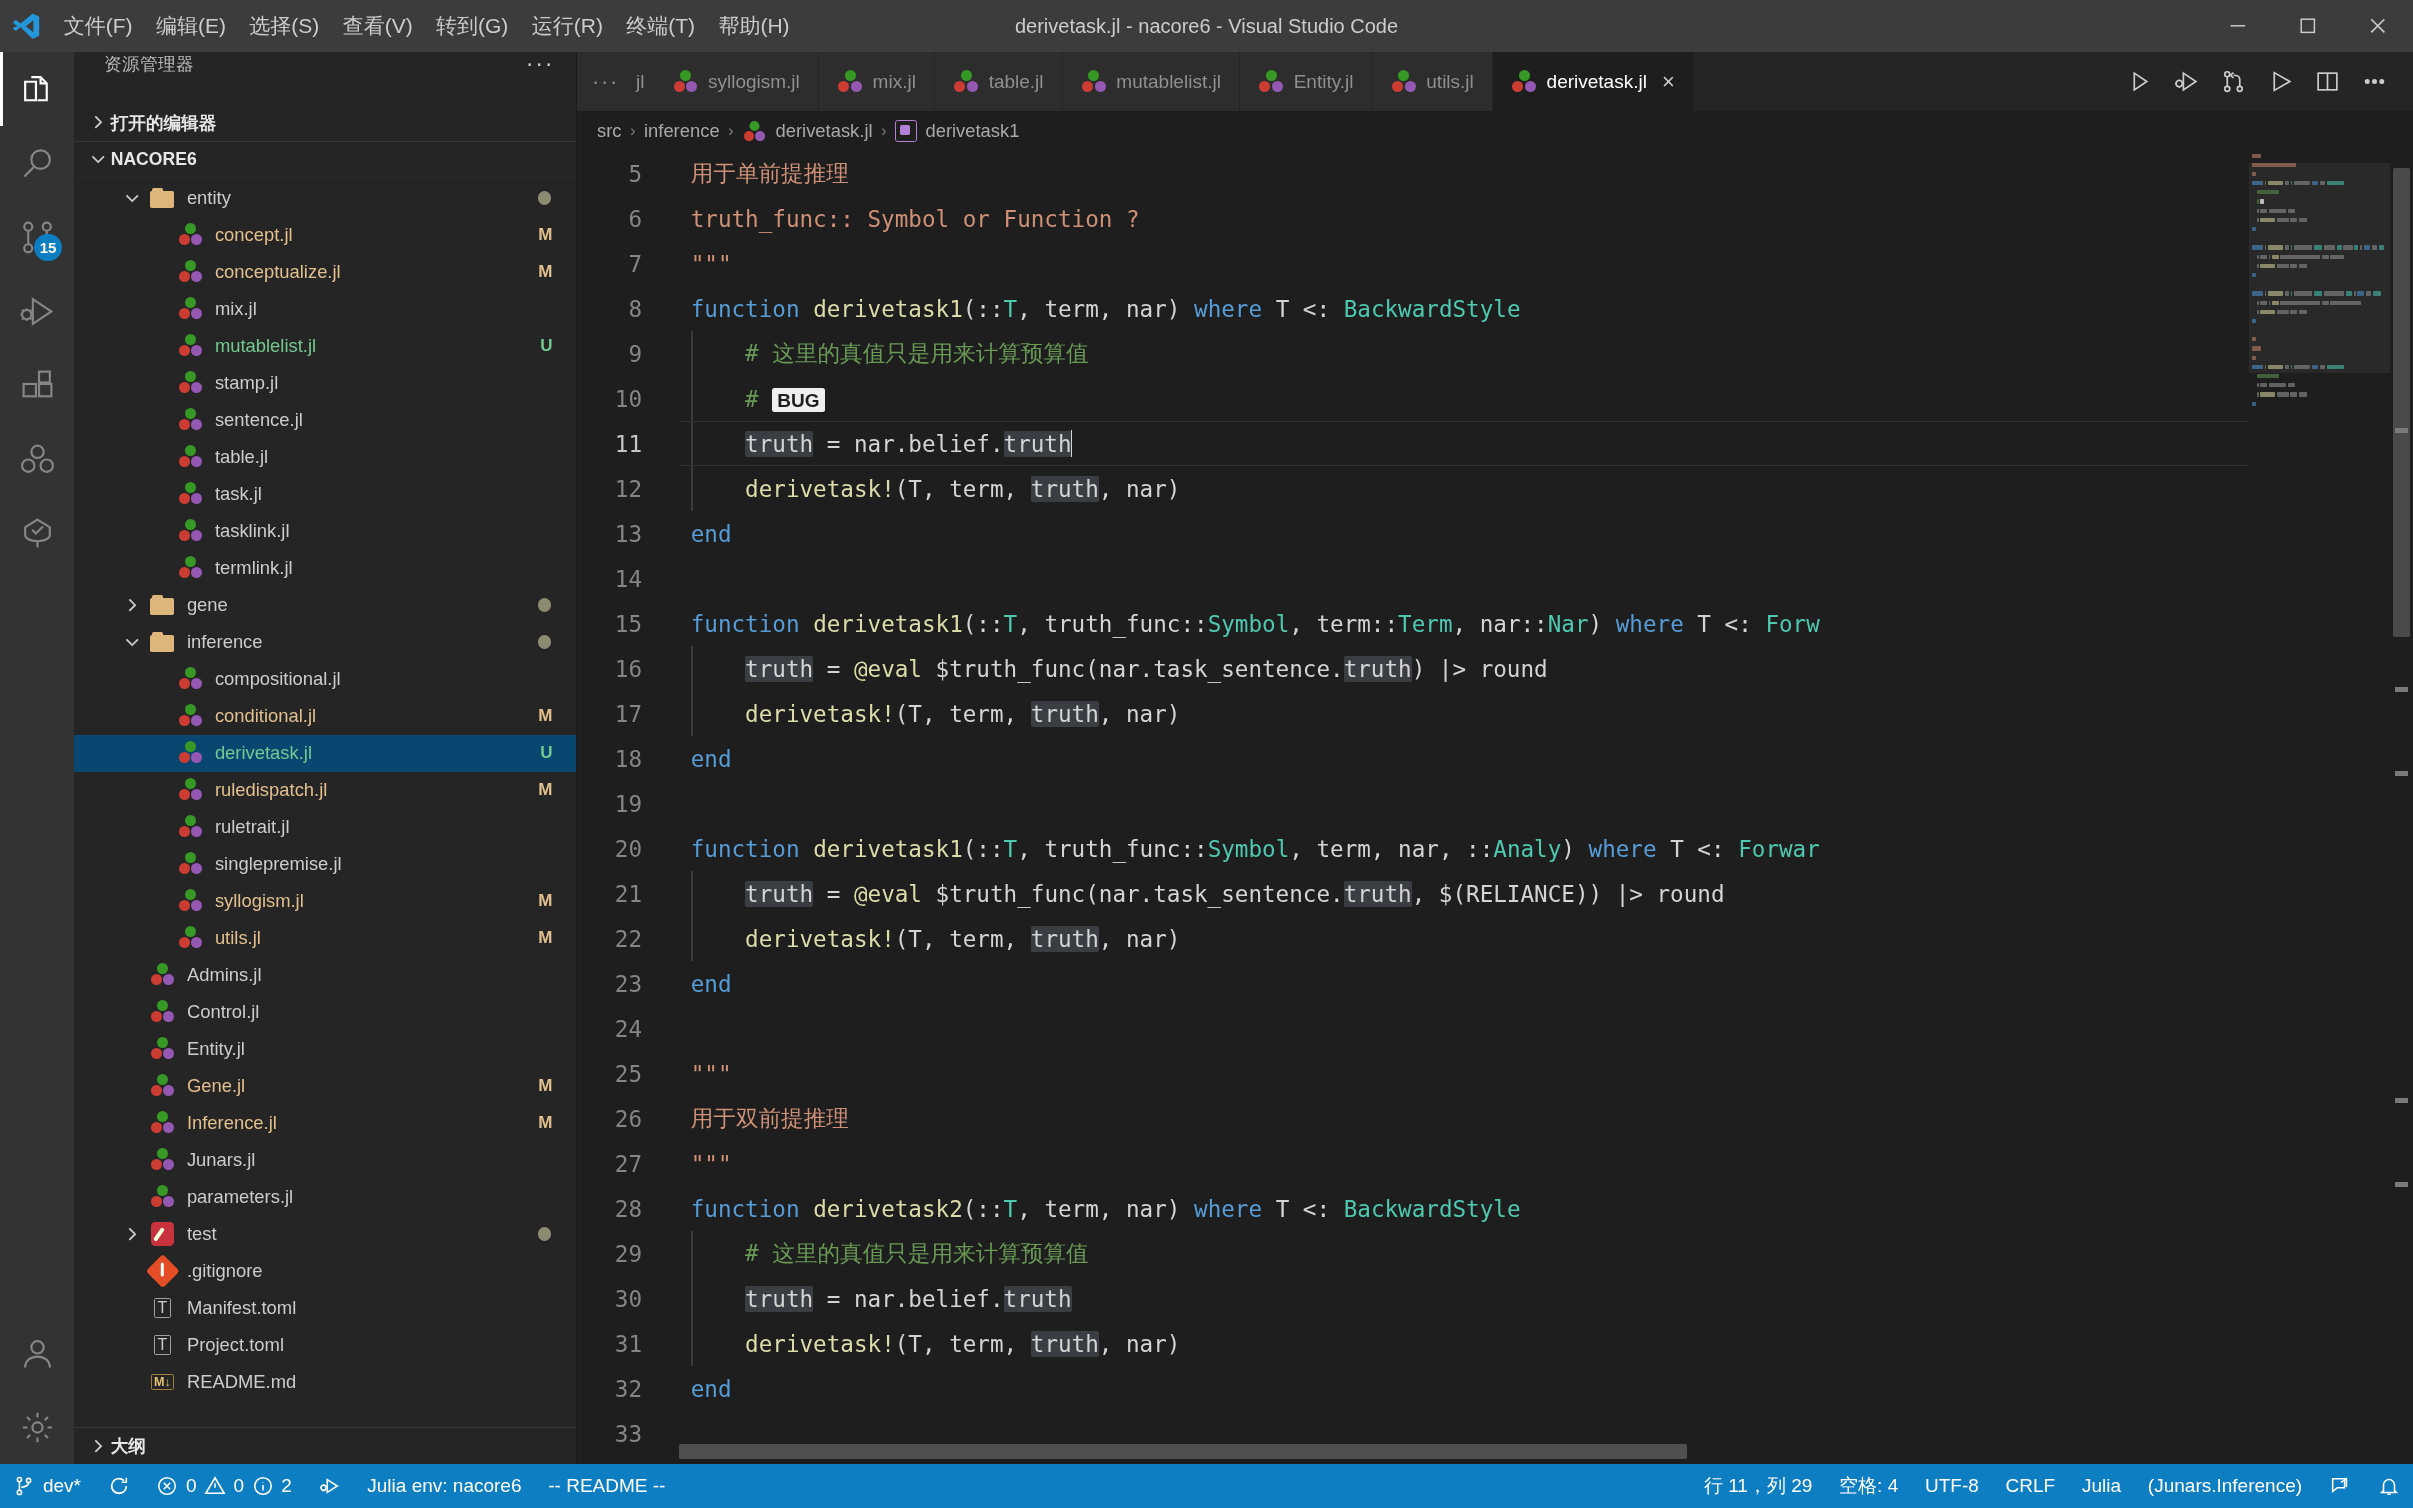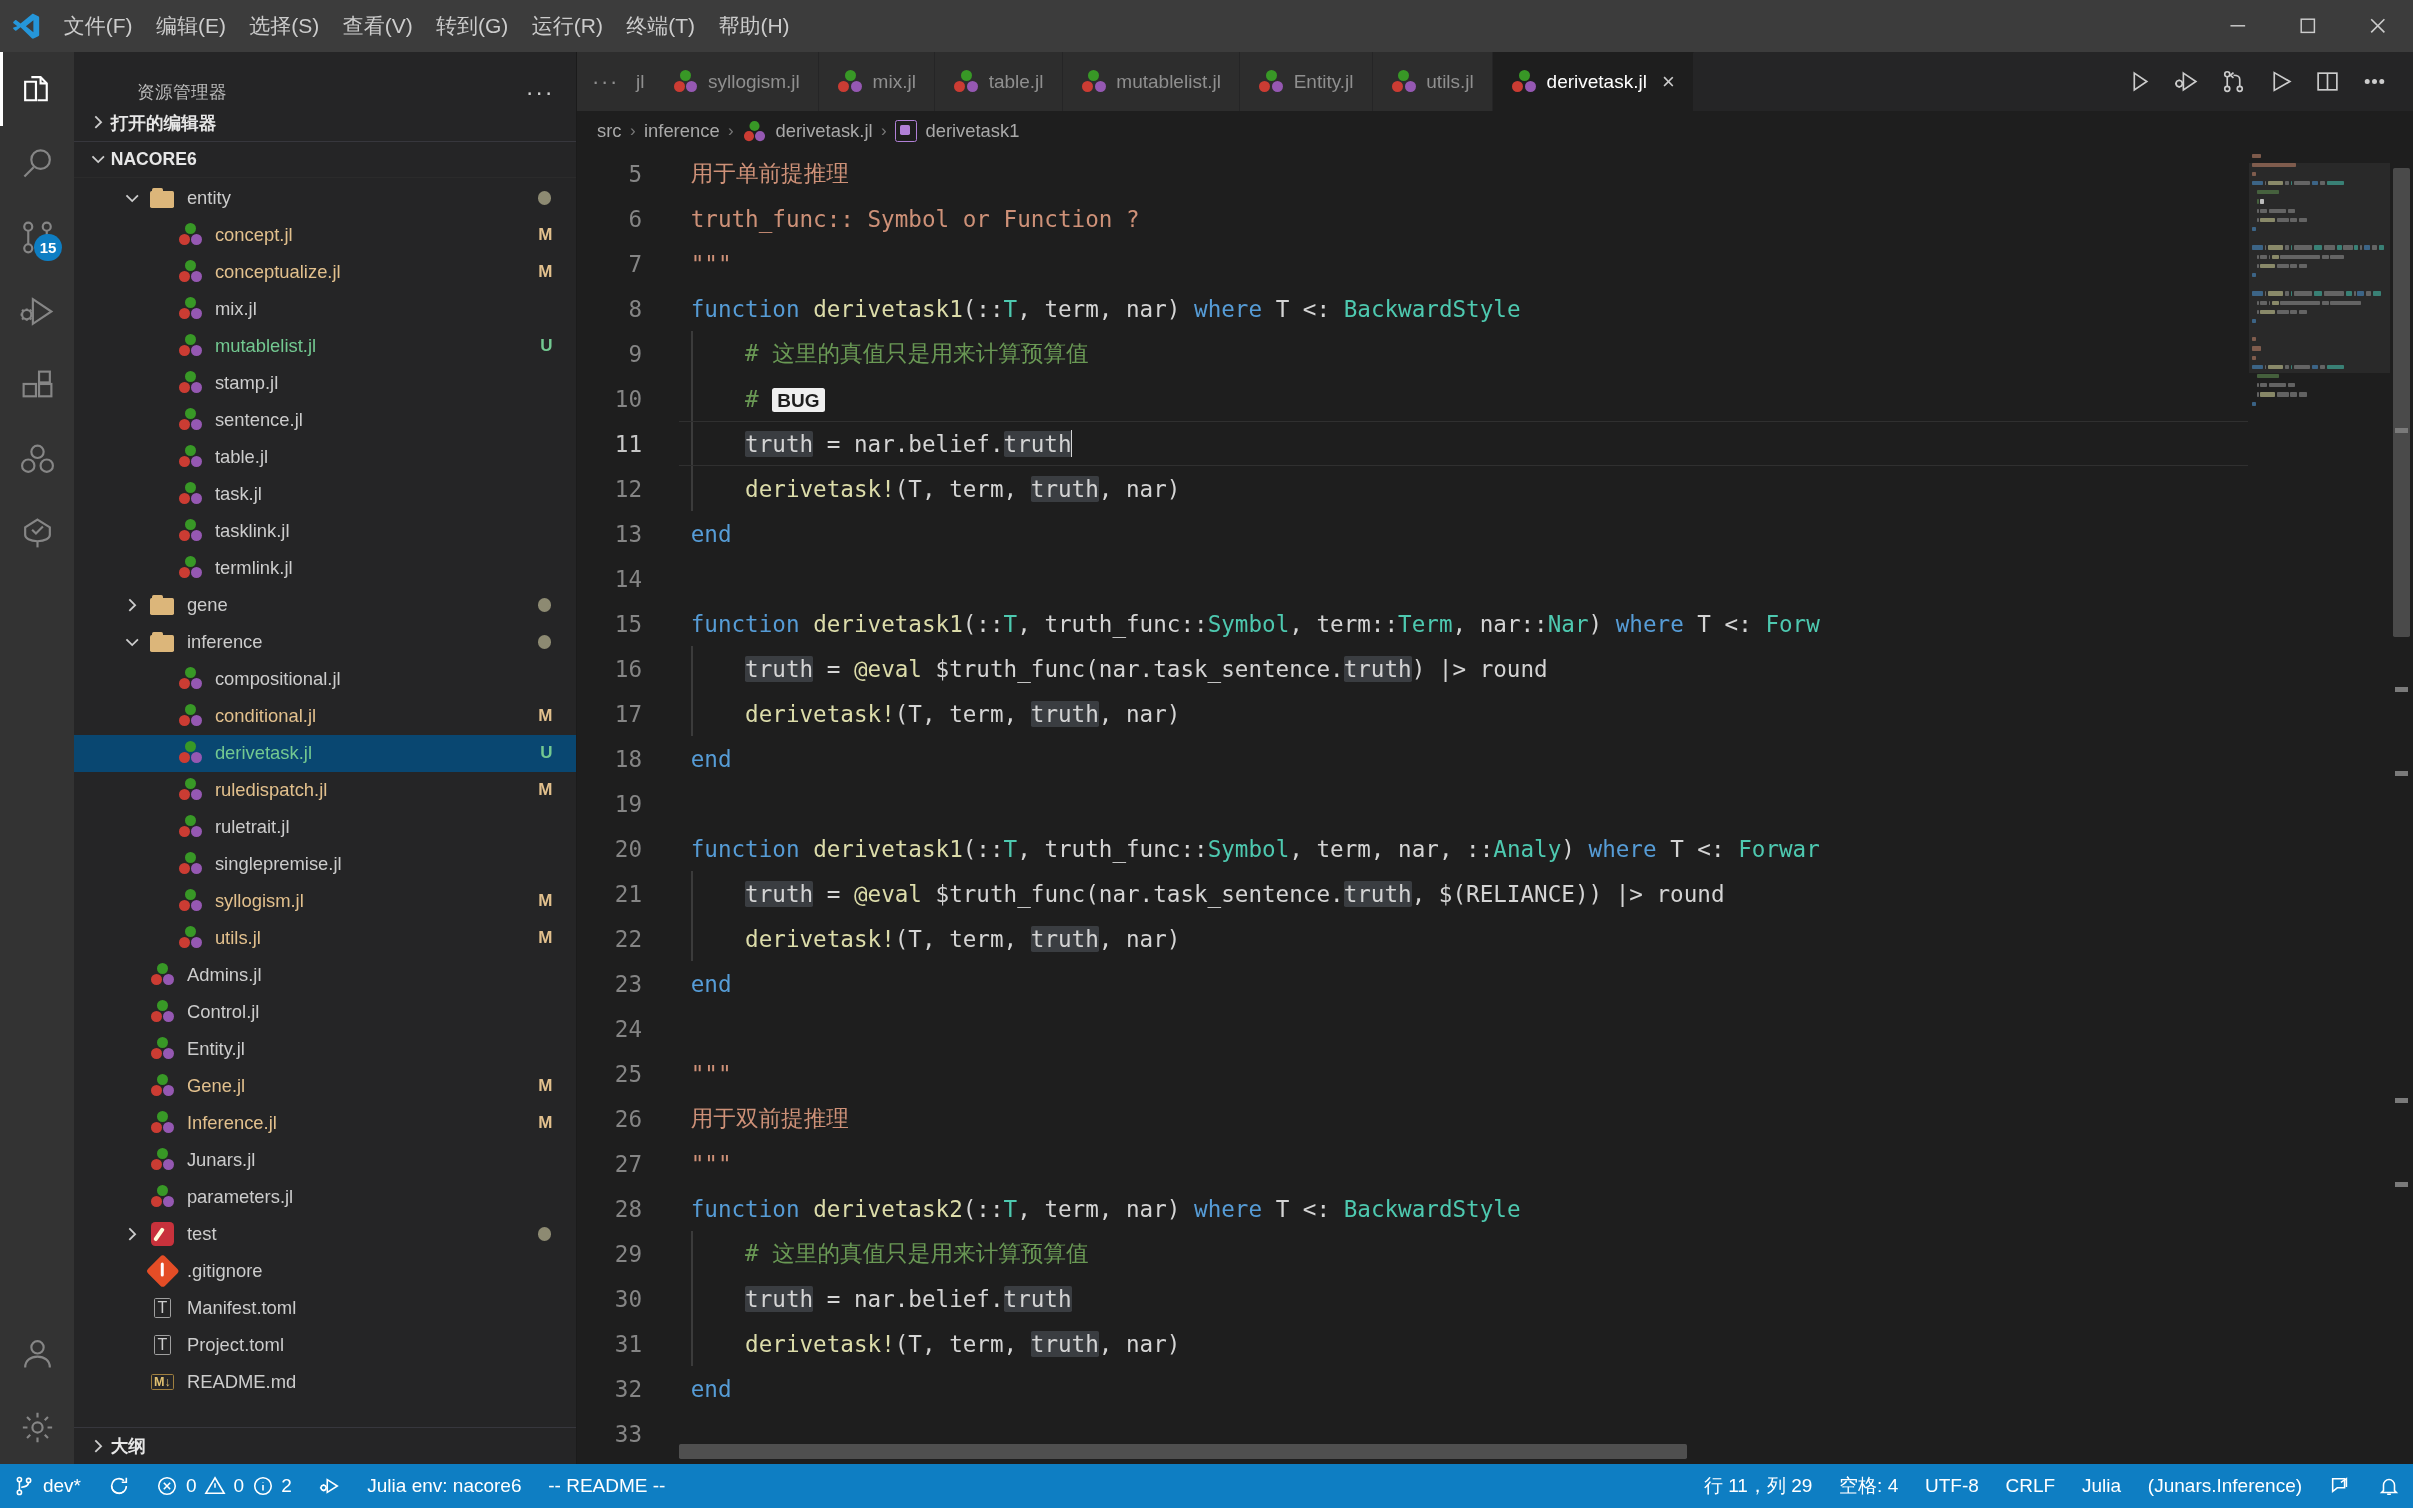--- a/index.html
+++ b/index.html
@@ -35,22 +35,22 @@
   .act.active::before { content:""; position:absolute; left:0; top:0; bottom:0; width:3.4px; background:#ffffff; }
   .act .badge { position:absolute; right:11.7px; bottom:13.4px; background:#0e7ec3; color:#fff;
                 font-size:15px; min-width:27px; height:27px; border-radius:13.4px;
                 display:flex; align-items:center; justify-content:center; padding:0 5.9px;
                 font-weight:bold; }
   .act-spacer { flex:1; }
 
   
   .sidebar { width:503px; flex:0 0 503px; background:#252526; display:flex; flex-direction:column;
              border-right:0.8px solid #1b1b1b; }
-  .sb-header { height:52px; display:flex; align-items:flex-end; padding:0 8.4px 0 30px;
-               font-size:17.6px; color:#bbbbbb; letter-spacing:0.4px;margin-left:33px; }
+  .sb-header { height:52px; display:flex; align-items:flex-start; padding:0 8.4px 0 30px;
+               font-size:17.6px; color:#bbbbbb; letter-spacing:0.4px; }
   .sb-header .dots { margin-left:auto; font-size:23.5px; color:#cccccc; letter-spacing:1.7px;
                      padding:0 13.4px; line-height:1; }
   .sb-section { display:flex; align-items:center; height:37px; font-size:17.6px;
                 font-weight:bold; color:#e7e7e7; padding-left:11.7px; }
   .sb-section .chev { width:25px; display:flex; justify-content:center; }
   .sb-section.folder-root { border-top:0.8px solid #37373d; border-bottom:0.8px solid #2b2b2b; }
   .tree { flex:1; overflow:hidden; padding-top:1.7px; }
   .row { display:flex; align-items:center; height:37px; font-size:18.4px; color:#cccccc;
          position:relative; white-space:nowrap; }
   .row.selected { background:#37373d; }
@@ -176,20 +176,21 @@
     <div class="menu">
       <div class="menu-item">文件(F)</div>
       <div class="menu-item">编辑(E)</div>
       <div class="menu-item">选择(S)</div>
       <div class="menu-item">查看(V)</div>
       <div class="menu-item">转到(G)</div>
       <div class="menu-item">运行(R)</div>
       <div class="menu-item">终端(T)</div>
       <div class="menu-item">帮助(H)</div>
     </div>
+    <div class="win-title">derivetask.jl - nacore6 - Visual Studio Code</div>
     <div class="win-ctrls">
       <div class="win-btn">
         <svg viewBox="0 0 12 12">
             <path d="M1 6h10" stroke="#ccc" stroke-width="1"></path>
           </svg>
         </div>
       <div class="win-btn">
         <svg viewBox="0 0 12 12">
             <rect x="1.5" y="1.5" width="9" height="9" fill="none" stroke="#ccc" stroke-width="1"></rect>
           </svg>

